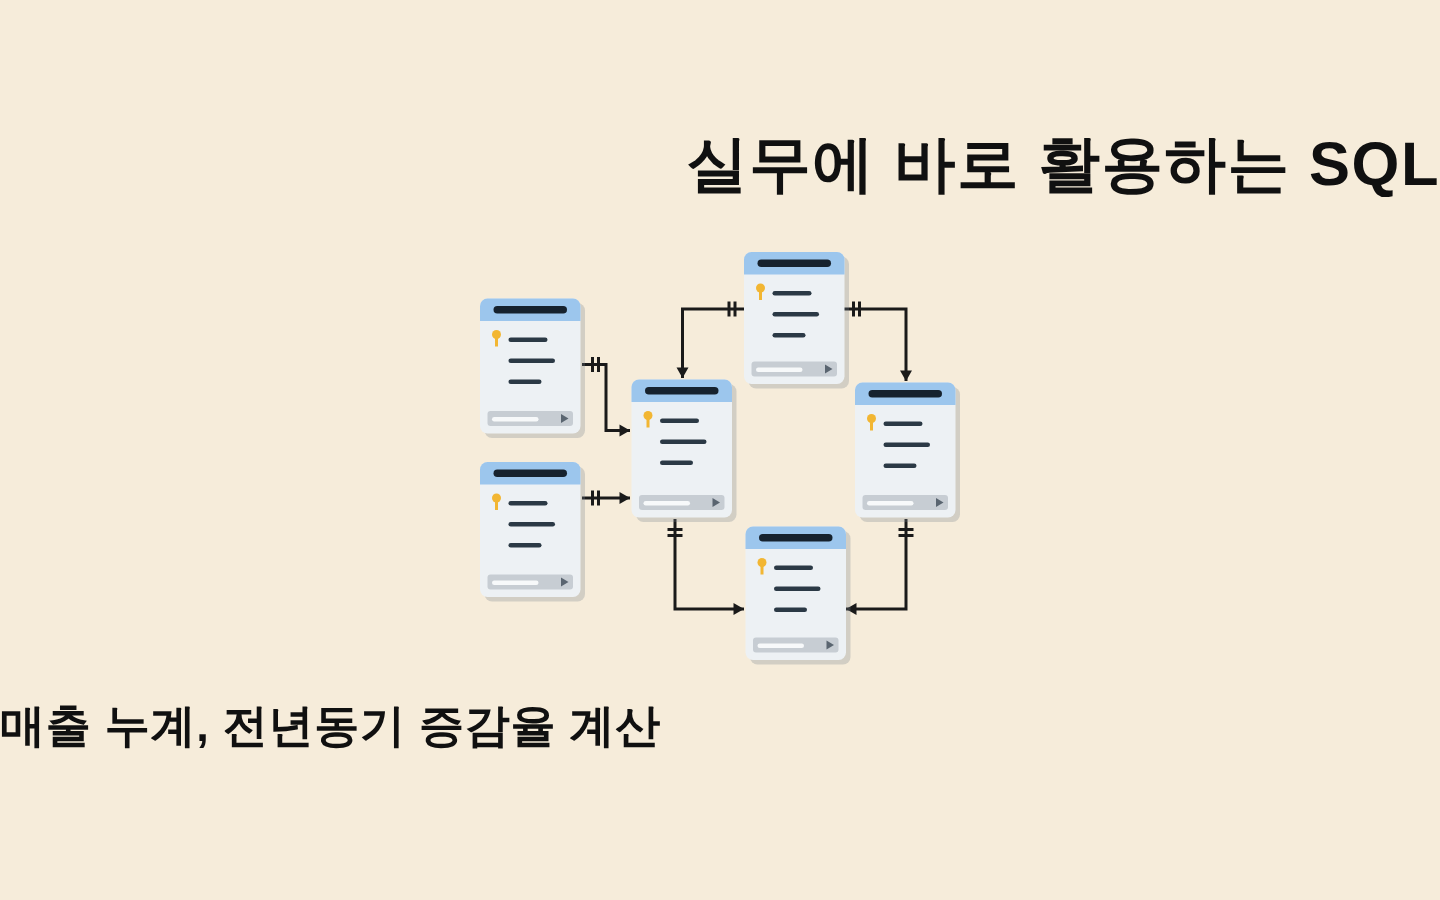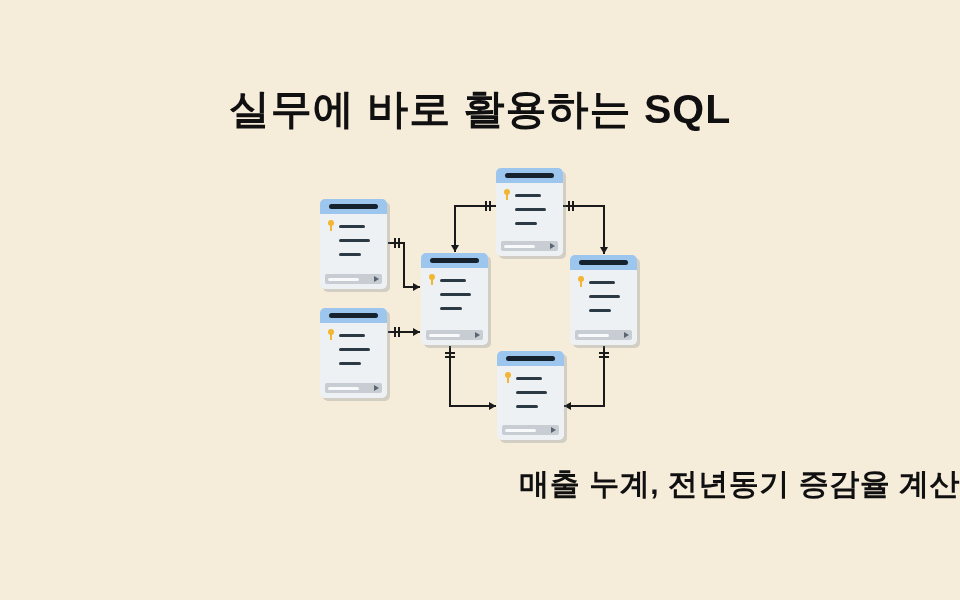--- a/index.html
+++ b/index.html
@@ -17,26 +17,26 @@
   }
   *{margin:0;padding:0;box-sizing:border-box;}
   html,body{width:960px;height:600px;}
   body{font-family:"Liberation Sans","DejaVu Sans",sans-serif;}
   .scene{
     position:relative;width:960px;height:600px;
     background:var(--background);overflow:hidden;
   }
   .page-title{
     position:absolute;top:82px;left:0;width:960px;
-    text-align:center;font-size:41px;font-weight:800;
+    text-align:right;font-size:41px;font-weight:800;
     color:var(--title-text);letter-spacing:1px;
   }
   .page-subtitle{
     position:absolute;top:464px;left:0;width:960px;
-    text-align:right;font-size:30px;font-weight:700;
+    text-align:left;font-size:30px;font-weight:700;
     color:var(--title-text);letter-spacing:0.5px;
   }
   .connectors{position:absolute;top:0;left:0;}
   .connectors path{stroke:var(--connector);stroke-width:2;fill:none;}
   .connectors .tick{stroke:var(--connector);stroke-width:2;}
   .connectors .arrow{fill:var(--connector);stroke:none;}
   
   .card{
     position:absolute;width:67px;height:90px;
     background:var(--table-body);

